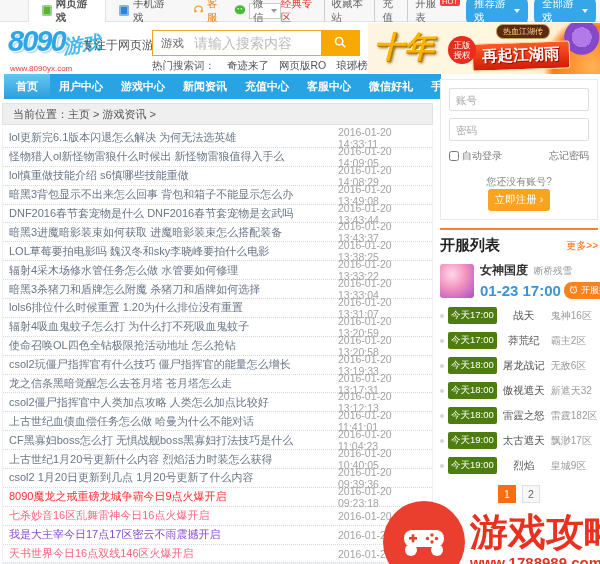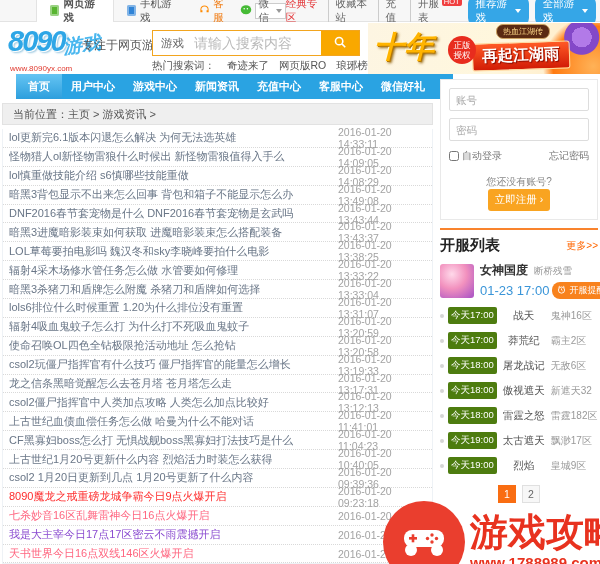--- a/index.html
+++ b/index.html
@@ -6,21 +6,21 @@
   body{width:600px;height:564px;overflow:hidden;background:#fff;
        font-family:"Liberation Sans","DejaVu Sans",sans-serif;position:relative;}
   .page{position:relative;width:600px;height:564px;overflow:hidden;}
   ul{list-style:none;margin:0;padding:0;}
   a{text-decoration:none;cursor:pointer;}
 
   
   .topbar{position:absolute;left:0;top:0;width:600px;height:22px;background:#f7f7f7;
           border-bottom:1px solid #e3e3e3;display:flex;align-items:center;font-size:10.5px;color:#555;box-sizing:border-box;}
   .tab{height:22px;display:flex;align-items:center;gap:4px;padding:0 13px;cursor:pointer;}
-  .tab.active{background:#fff;border-left:1px solid #e3e3e3;border-right:1px solid #e3e3e3;margin-left:36px;font-weight:bold;}
+  .tab.active{background:#fff;border-left:1px solid #e3e3e3;border-right:1px solid #e3e3e3;margin-left:28px;font-weight:bold;}
   .ticon{width:11px;height:11px;border-radius:2px;display:inline-block;box-shadow:inset 0 0 0 2px rgba(255,255,255,.4);}
   .ticon.green{background:#58b531;}
   .ticon.blue{background:#2f83d6;}
   .svc{display:flex;align-items:center;gap:3px;margin-left:10px;color:#f07a10;cursor:pointer;}
   .wechat{display:flex;align-items:center;gap:3px;margin-left:10px;cursor:pointer;}
   .wxbox{border:1px solid #ccc;background:#fff;padding:0 3px;display:flex;align-items:center;gap:3px;height:14px;color:#666;}
   .caret{width:0;height:0;border-left:3px solid transparent;border-right:3px solid transparent;border-top:4px solid #999;display:inline-block;}
   .toplinks{display:flex;align-items:center;margin-left:auto;font-size:10.5px;}
   .toplinks a{color:#666;display:flex;align-items:flex-start;}
   .toplinks a + a{border-left:1px solid #ccc;padding-left:7px;margin-left:7px;}
@@ -62,21 +62,21 @@
   .b-badge{position:absolute;left:80px;top:13px;width:28px;height:28px;border-radius:50%;background:#e82c1e;
            color:#fff;font-size:8.5px;line-height:1.2;display:flex;align-items:center;justify-content:center;
            text-align:center;box-sizing:border-box;padding:2px;z-index:2;}
   .b-ribbon{position:absolute;left:104px;top:19px;background:linear-gradient(#ff5a26,#d21c06);color:#fff;
             font-size:15.5px;font-weight:bold;padding:2px 9px 3px;border-radius:3px;transform:rotate(-2deg);
             border:1px solid #ffd9a0;text-shadow:1px 1px 1px #8a0c00;white-space:nowrap;z-index:1;}
   .b-top{position:absolute;left:128px;top:1px;background:#5a2a12;color:#ffd98a;font-size:8px;
          padding:1px 6px;border-radius:7px;border:1px solid #caa060;z-index:2;}
 
   
-  .nav{position:absolute;left:16px;top:74px;width:437px;height:25px;background:#2aa3e2;display:flex;align-items:stretch;}
+  .nav{position:absolute;left:4px;top:74px;width:437px;height:25px;background:#2aa3e2;display:flex;align-items:stretch;}
   .nav li{line-height:25px;padding:0 9px;font-size:11px;font-weight:bold;color:#fff;cursor:pointer;white-space:nowrap;}
   .nav li.active{background:linear-gradient(#65c4f3,#2d9fdd);padding:0 12px;}
 
   
   .crumb{position:absolute;left:2px;top:103px;width:431px;height:22px;background:#efefef;border:1px solid #e2e2e2;
          box-sizing:border-box;line-height:20px;padding:0 10px;font-size:11px;color:#555;}
 
   
   .news{position:absolute;left:2px;top:129px;width:431px;background:#fff;border:1px solid #eef2f6;border-top:none;box-sizing:border-box;}
   .nrow{height:18.9px;display:flex;align-items:center;justify-content:space-between;
@@ -107,21 +107,21 @@
   .stitle{font-size:15px;font-weight:bold;color:#222;}
   .more{font-size:10px;color:#f60;}
   .feat{margin-top:7px;display:flex;gap:6px;align-items:center;cursor:pointer;}
   .thumb{width:34px;height:34px;border-radius:3px;flex-shrink:0;
          background:radial-gradient(circle at 35% 30%,#ffd9ea,#f291be 45%,#b35bc4 90%);}
   .finfo{flex:1;min-width:0;}
   .fline1{display:flex;align-items:baseline;gap:6px;white-space:nowrap;}
   .fname{font-size:12px;font-weight:bold;color:#333;}
   .fserver{font-size:9.5px;color:#999;}
   .fline2{display:flex;align-items:center;gap:3px;margin-top:3px;white-space:nowrap;}
-  .ftime{font-size:13px;color:#3a95d8;font-weight:normal;}
+  .ftime{font-size:15px;color:#3a95d8;font-weight:bold;}
   .remind{background:#f8821d;color:#fff;font-size:9px;padding:2px 5px;border-radius:8px;
           display:inline-flex;align-items:center;gap:3px;}
   .srows{margin-top:4px;}
   .srow{height:25px;display:flex;align-items:center;gap:4px;cursor:pointer;}
   .dot{width:4px;height:4px;border-radius:50%;background:#d5d5d5;flex-shrink:0;}
   .stime{background:#4d7c0f;color:#fff;font-size:9.5px;padding:2px 3px;border-radius:2px;white-space:nowrap;}
   .sname{font-size:10.5px;color:#555;width:46px;text-align:center;white-space:nowrap;overflow:hidden;}
   .ssrv{font-size:10px;color:#999;white-space:nowrap;}
   .pager{margin-top:7px;display:flex;gap:6px;justify-content:center;}
   .pagebtn{min-width:16px;height:16px;line-height:16px;text-align:center;font-size:10.5px;border:1px solid #e0e0e0;

